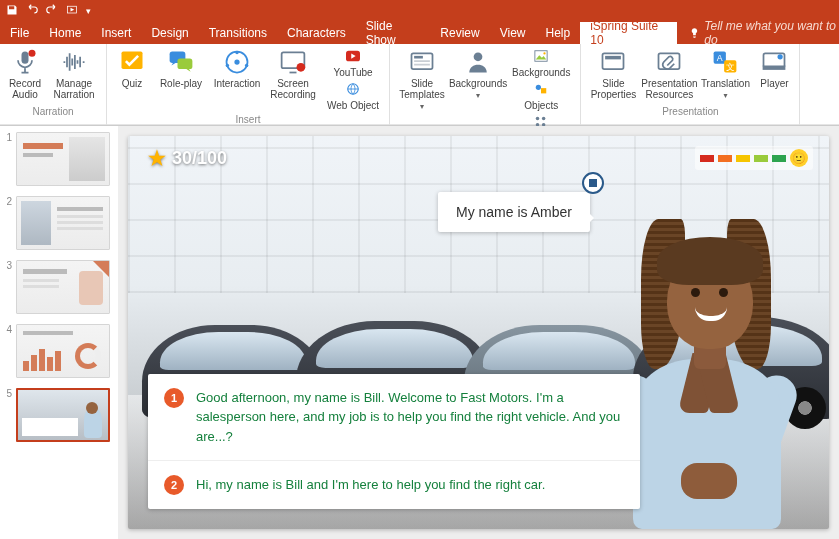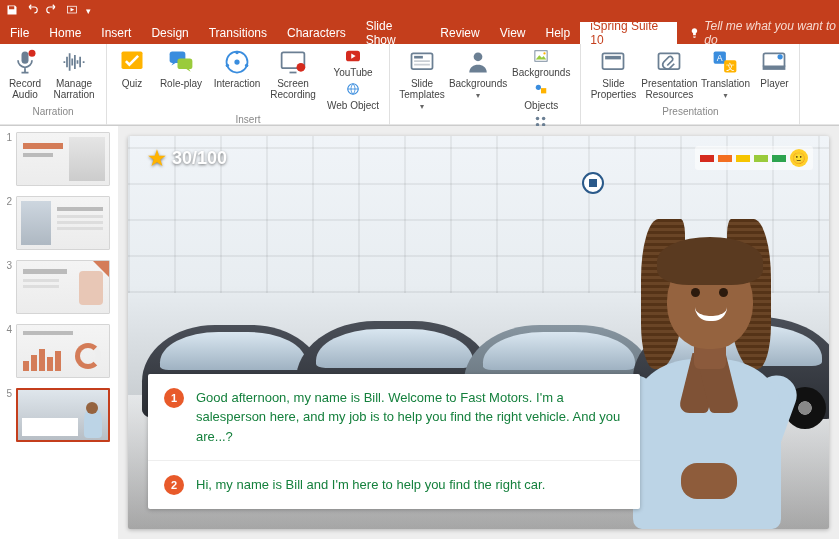--- a/index.html
+++ b/index.html
@@ -417,20 +417,23 @@
 
       <div class="mood">
         <span class="seg red"></span>
           <span class="seg org"></span>
           <span class="seg yel"></span>
           <span class="seg lgr"></span>
           <span class="seg grn"></span>
         <span class="face">🙂</span>
       </div>
 
+      <div class="bubble">
+        <span>My name is Amber</span>
+      </div>
       <div class="rec-marker"></div>
 
       <div class="char">
         <div class="hairL"></div>
           <div class="hairR"></div>
         <div class="armL"></div>
           <div class="armR"></div>
         <div class="torso"></div>
         <div class="vneckL"></div>
           <div class="vneckR"></div>

